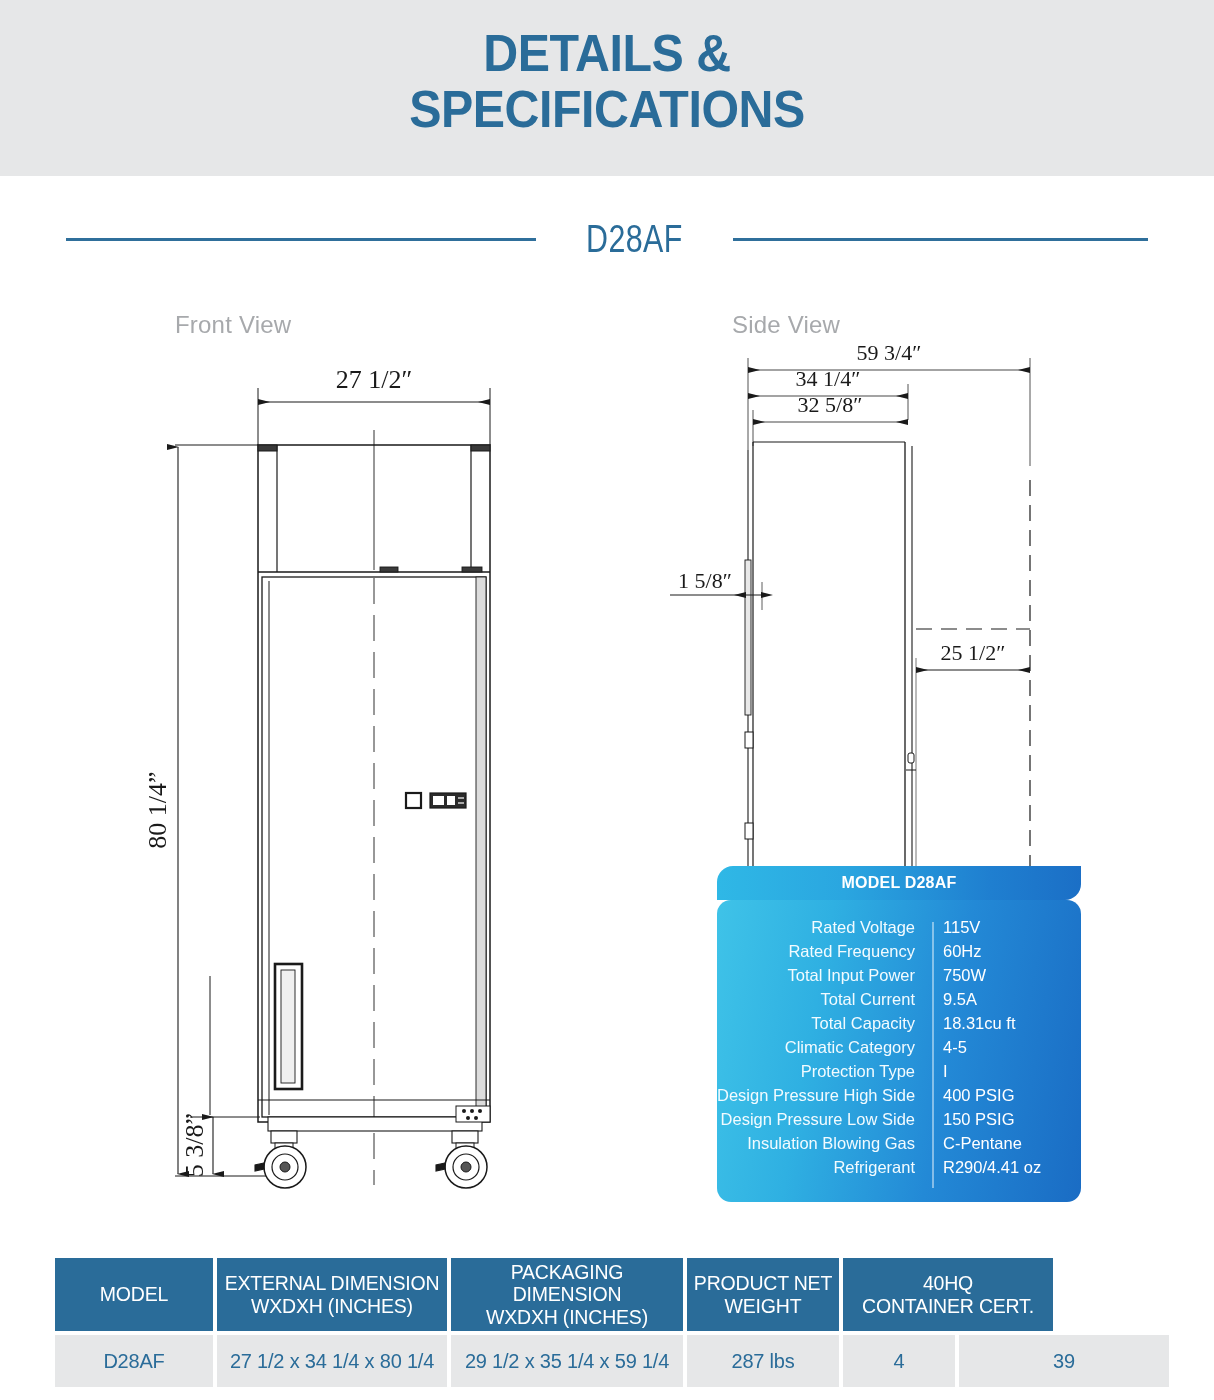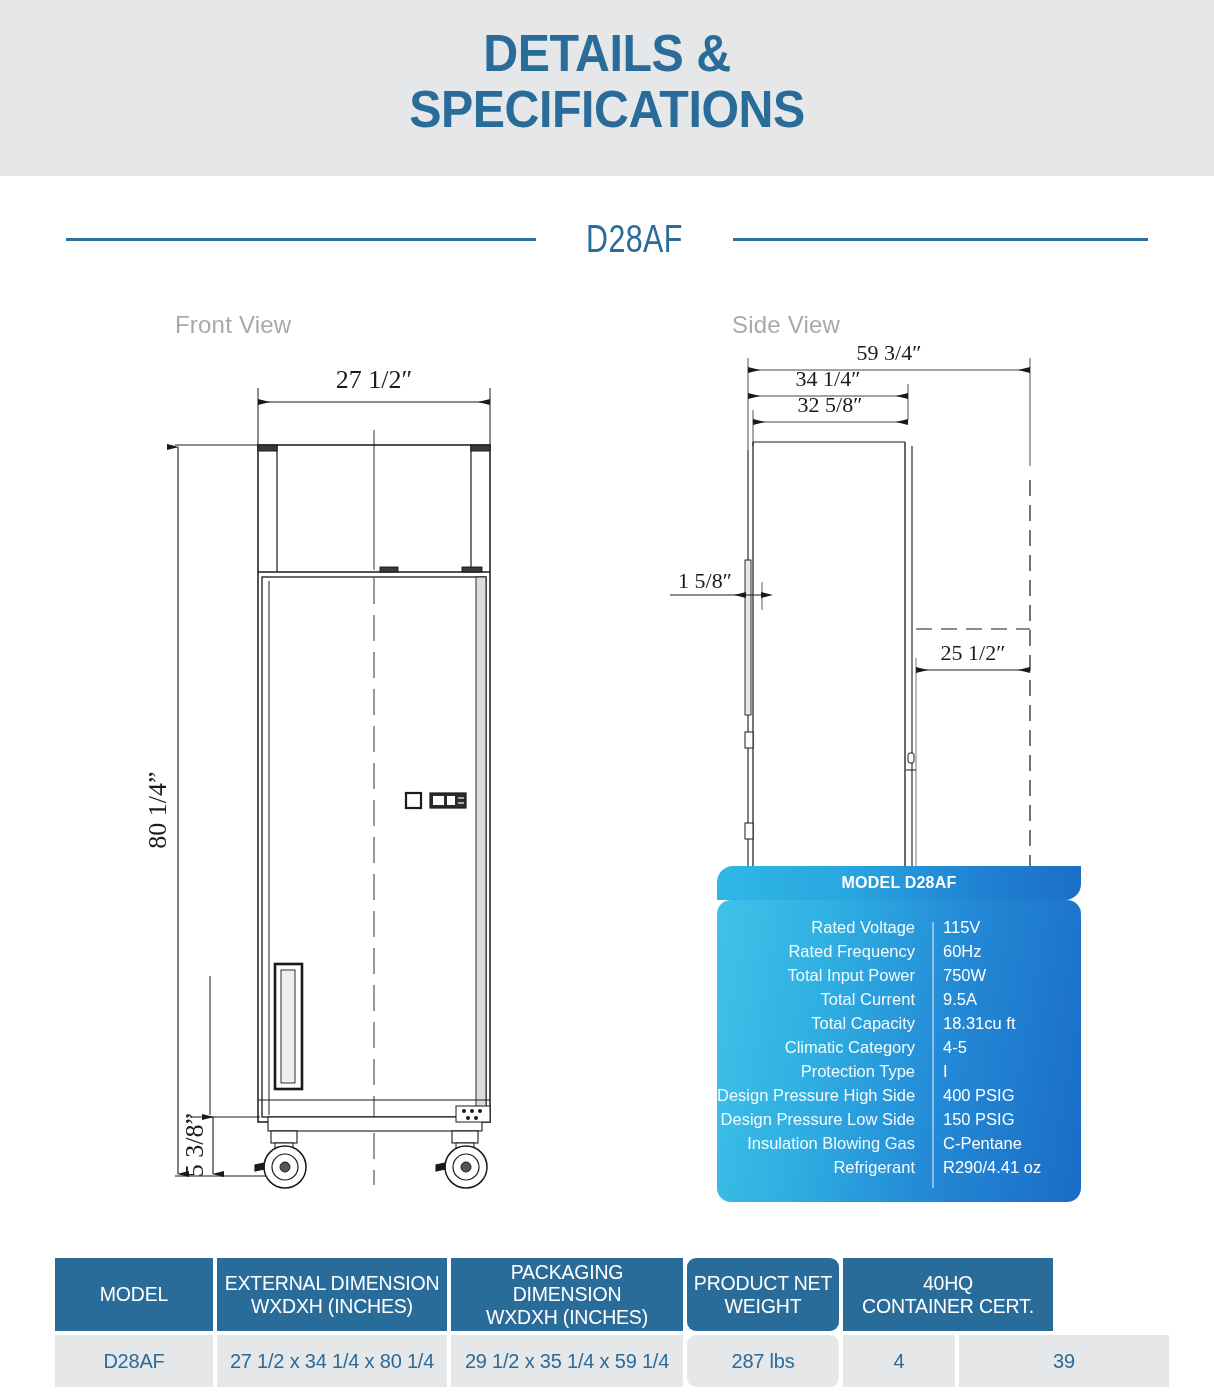--- a/index.html
+++ b/index.html
@@ -155,21 +155,21 @@
   .bt-row.data .bt-cell {
     background: #e6e7e8;
     color: #2a6c99;
     height: 52px;
     font-size: 20px;
     padding: 4px;
   }
   .c0 { flex: 0 0 158px; }
   .c1 { flex: 0 0 230px; }
   .c2 { flex: 0 0 232px; }
-  .c3 { flex: 0 0 152px; border-radius: 9px; }
+  .c3 { flex: 0 0 152px; }
   .c4 { flex: 0 0 112px; }
   .c5 { flex: 0 0 210px; }
   .bt-cell span { display: block; }
 </style>
 </head>
 <body>
 
 <div class="header-band"></div>
 <div class="header-title">
   <span class="l1">DETAILS &amp;</span>

